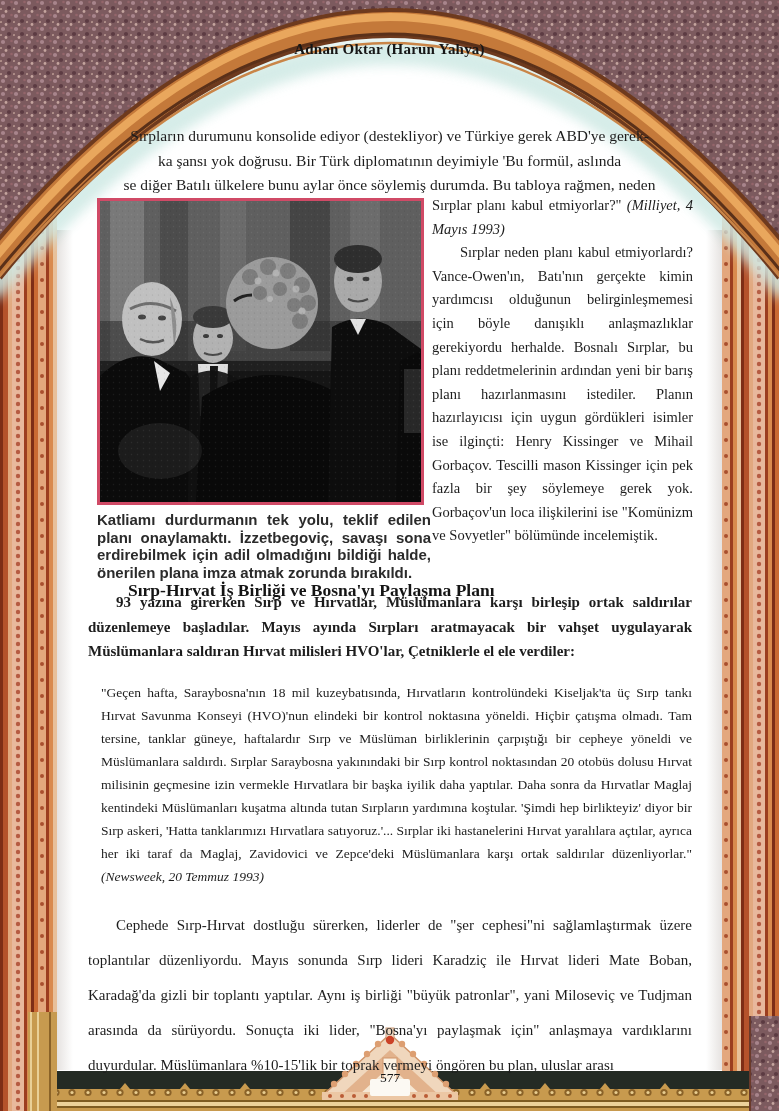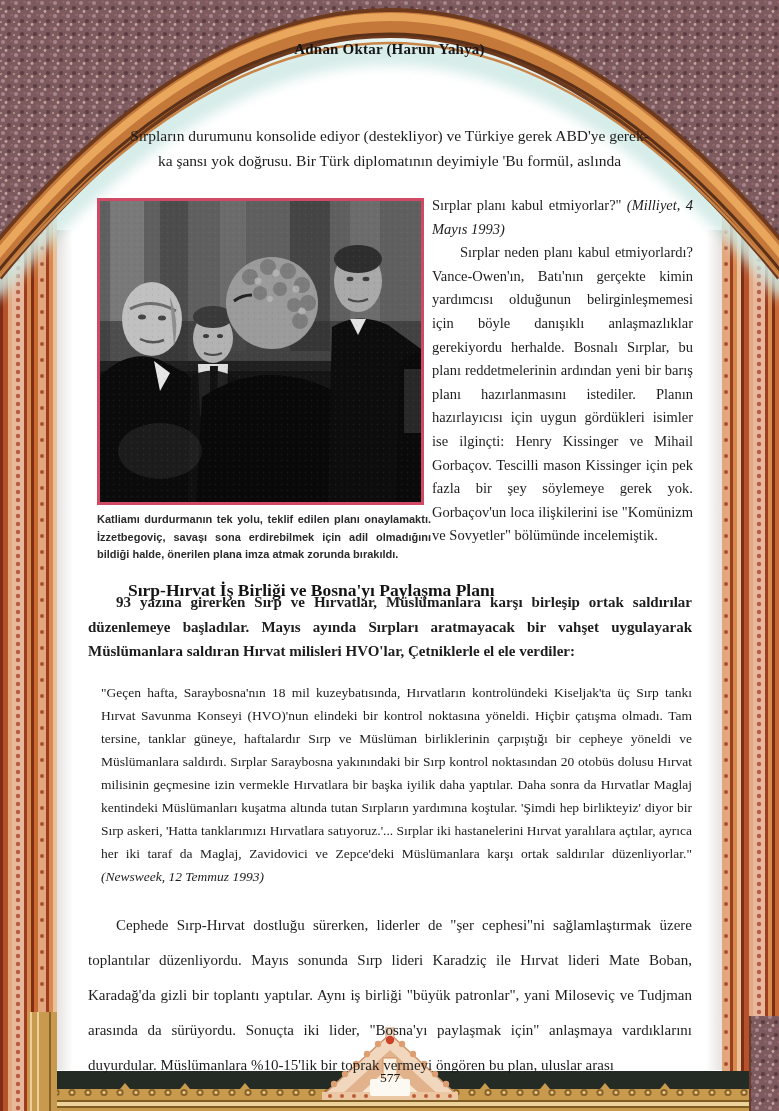--- a/index.html
+++ b/index.html
@@ -19,21 +19,21 @@
     text-align:center; font-size:15.5px; line-height:24.5px; color:#1d1d1d;
   }
   .figure { position:absolute; left:97px; top:198px; width:338px; }
   .photo {
     display:block; width:321px; height:301px;
     border:3px solid #d04a66; background:#111;
   }
   .caption {
     margin-top:6px; width:334px;
     font-family:"Liberation Sans", sans-serif; font-weight:bold;
-    font-size:11px; line-height:17.5px; color:#2b2b2b; text-align:justify;
+    font-size:15px; line-height:17.5px; color:#2b2b2b; text-align:justify;
   }
   .right-col {
     position:absolute; left:432px; top:194px; width:261px;
     font-size:14.5px; line-height:23.6px; text-align:justify;
   }
   .right-col p { margin:0; }
   .right-col .para-follow { text-indent:28px; }
   .quote-src { font-style:italic; }
 
   .heading {
@@ -178,20 +178,21 @@
   </svg>
 
   <div class="edge-shade l"></div>
   <div class="edge-shade r"></div>
 
   <div class="header">Adnan Oktar (Harun Yahya)</div>
 
   <div class="intro">
     <div>Sırpların durumunu konsolide ediyor (destekliyor) ve Türkiye gerek ABD'ye gerek-</div>
     <div>ka şansı yok doğrusu. Bir Türk diplomatının deyimiyle 'Bu formül, aslında</div>
+    <div>se diğer Batılı ülkelere bunu aylar önce söylemiş durumda. Bu tabloya rağmen, neden</div>
   </div>
 
   <div class="figure">
     <svg class="photo" viewBox="0 0 321 301" xmlns="http://www.w3.org/2000/svg" aria-hidden="true">
       <defs>
         <pattern id="grain" width="6" height="6" patternUnits="userSpaceOnUse">
           <rect width="6" height="6" fill="none"></rect>
           <circle cx="1.5" cy="1.5" r="0.7" fill="#ffffff" opacity="0.07"></circle>
           <circle cx="4.5" cy="4" r="0.6" fill="#000000" opacity="0.12"></circle>
         </pattern>
@@ -266,19 +267,19 @@
     <p><span>Sırplar planı kabul etmiyorlar?"</span> <span class="quote-src">(Milliyet, 4 Mayıs 1993)</span></p>
     <p class="para-follow">Sırplar neden planı kabul etmiyorlardı? Vance-Owen'ın, Batı'nın gerçekte kimin yardımcısı olduğunun belirginleşmemesi için böyle danışıklı anlaşmazlıklar gerekiyordu herhalde. Bosnalı Sırplar, bu planı reddetmelerinin ardından yeni bir barış planı hazırlanmasını istediler. Planın hazırlayıcısı için uygun gördükleri isimler ise ilginçti: Henry Kissinger ve Mihail Gorbaçov. Tescilli mason Kissinger için pek fazla bir şey söylemeye gerek yok. Gorbaçov'un loca ilişkilerini ise "Komünizm ve Sovyetler" bölümünde incelemiştik.</p>
   </div>
 
   <div class="heading">Sırp-Hırvat İş Birliği ve Bosna'yı Paylaşma Planı</div>
 
   <p class="para-lead">93 yazına girerken Sırp ve Hırvatlar, Müslümanlara karşı birleşip ortak saldırılar düzenlemeye başladılar. Mayıs ayında Sırpları aratmayacak bir vahşet uygulayarak Müslümanlara saldıran Hırvat milisleri HVO'lar, Çetniklerle el ele verdiler:</p>
 
   <div class="blockquote">
     <span>"Geçen hafta, Saraybosna'nın 18 mil kuzeybatısında, Hırvatların kontrolündeki Kiseljak'ta üç Sırp tankı Hırvat Savunma Konseyi (HVO)'nun elindeki bir kontrol noktasına yöneldi. Hiçbir çatışma olmadı. Tam tersine, tanklar güneye, haftalardır Sırp ve Müslüman birliklerinin çarpıştığı bir cepheye yöneldi ve Müslümanlara saldırdı. Sırplar Saraybosna yakınındaki bir Sırp kontrol noktasından 20 otobüs dolusu Hırvat milisinin geçmesine izin vermekle Hırvatlara bir başka iyilik daha yaptılar. Daha sonra da Hırvatlar Maglaj kentindeki Müslümanları kuşatma altında tutan Sırpların yardımına koştular. 'Şimdi hep birlikteyiz' diyor bir Sırp askeri, 'Hatta tanklarımızı Hırvatlara satıyoruz.'... Sırplar iki hastanelerini Hırvat yaralılara açtılar, ayrıca her iki taraf da Maglaj, Zavidovici ve Zepce'deki Müslümanlara karşı ortak saldırılar düzenliyorlar."</span>
-    <span class="quote-src">(Newsweek, 12 Temmuz 1993)</span>
+    <span class="quote-src">(Newsweek, 20 Temmuz 1993)</span>
   </div>
 
   <p class="para-close">Cephede Sırp-Hırvat dostluğu sürerken, liderler de "şer cephesi"ni sağlamlaştırmak üzere toplantılar düzenliyordu. Mayıs sonunda Sırp lideri Karadziç ile Hırvat lideri Mate Boban, Karadağ'da gizli bir toplantı yaptılar. Aynı iş birliği "büyük patronlar", yani Miloseviç ve Tudjman arasında da sürüyordu. Sonuçta iki lider, "Bosna'yı paylaşmak için" anlaşmaya vardıklarını duyurdular. Müslümanlara %10-15'lik bir toprak vermeyi öngören bu plan, uluslar arası</p>
 
   <div class="page-num">577</div>
 </div>
 
 </body></html>

